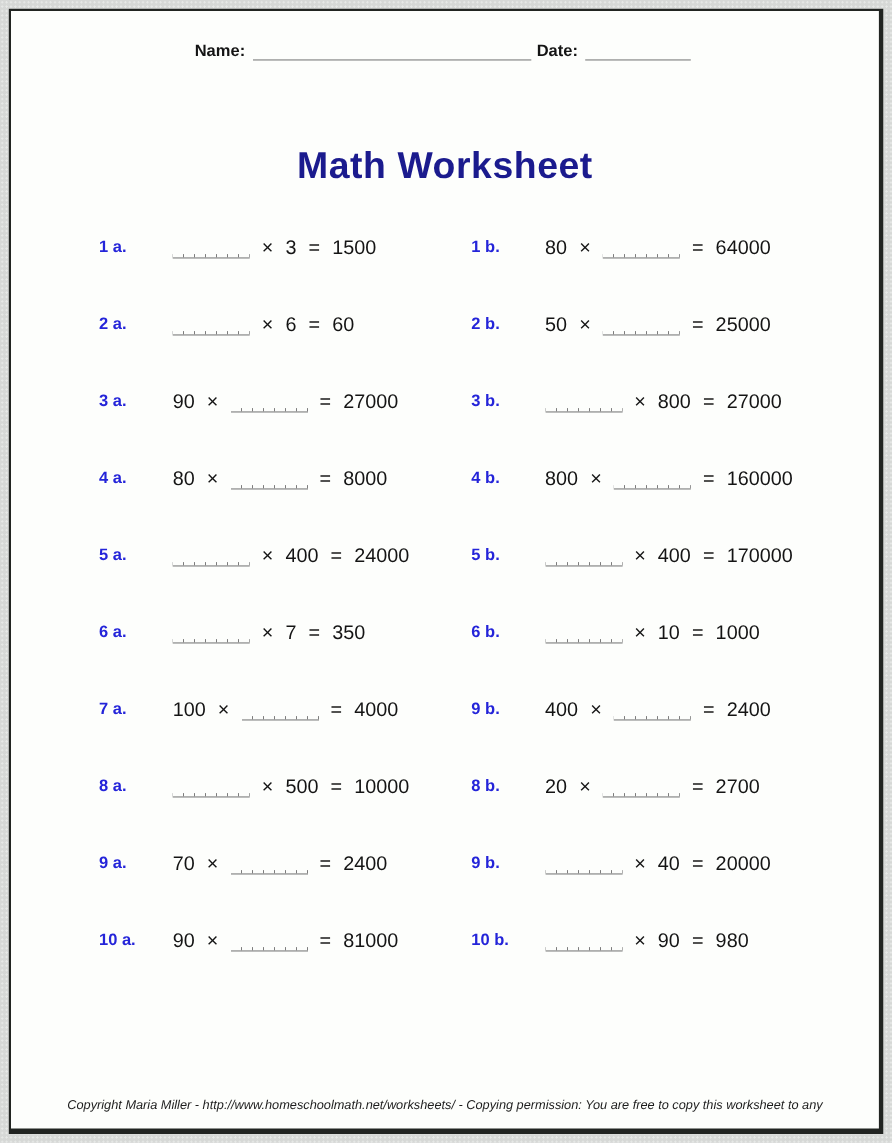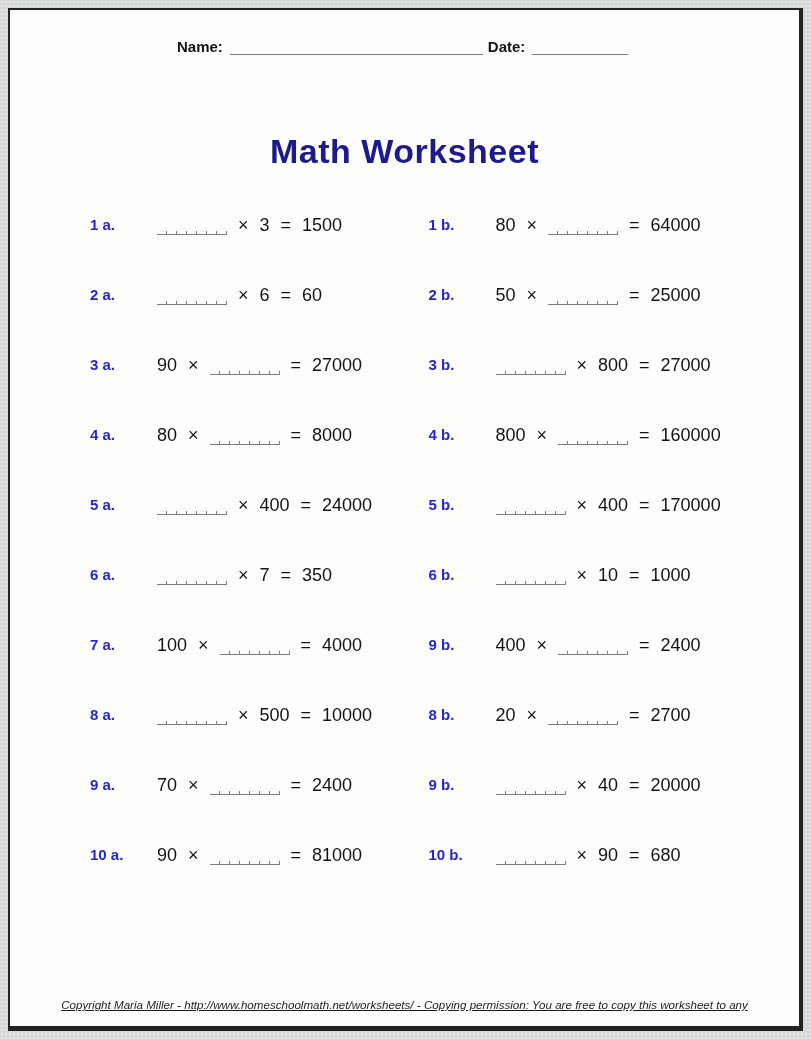--- a/index.html
+++ b/index.html
@@ -74,21 +74,21 @@
     display:inline-block;width:70px;height:15px;
     border-bottom:1.5px solid var(--line-gray);
     background:repeating-linear-gradient(to right, transparent 0 9px, var(--line-gray) 9px 10px) bottom/100% 3px no-repeat;
     position:relative;top:4px;
   }
   
   .footer{
     position:absolute;left:0;right:0;bottom:10px;
     text-align:center;
     font-size:11.6px;font-style:italic;
-    color:#1d1d1d;line-height:1.9;text-decoration:underline;
+    color:#1d1d1d;line-height:1.9;
   }
 </style>
 </head>
 <body>
 
 <div class="sheet">
 
   <div class="header">
     <span>Name:</span>
     <span class="hline name-line"></span>
@@ -308,21 +308,21 @@
         </span>
   </div>
 
   <div class="cell">
     <span class="plabel">10 b.</span>
     <span class="eq">
           <span class="blank"></span>
           <span class="op">×</span>
           <span class="num">90</span>
           <span class="op">=</span>
-          <span class="num">680</span>
+          <span class="num">980</span>
         </span>
   </div>
 </div>
 
   <div class="footer">
     <div>Copyright Maria Miller - http://www.homeschoolmath.net/worksheets/ - Copying permission: You are free to copy this worksheet to any</div>
   </div>
 
 </div>
 

